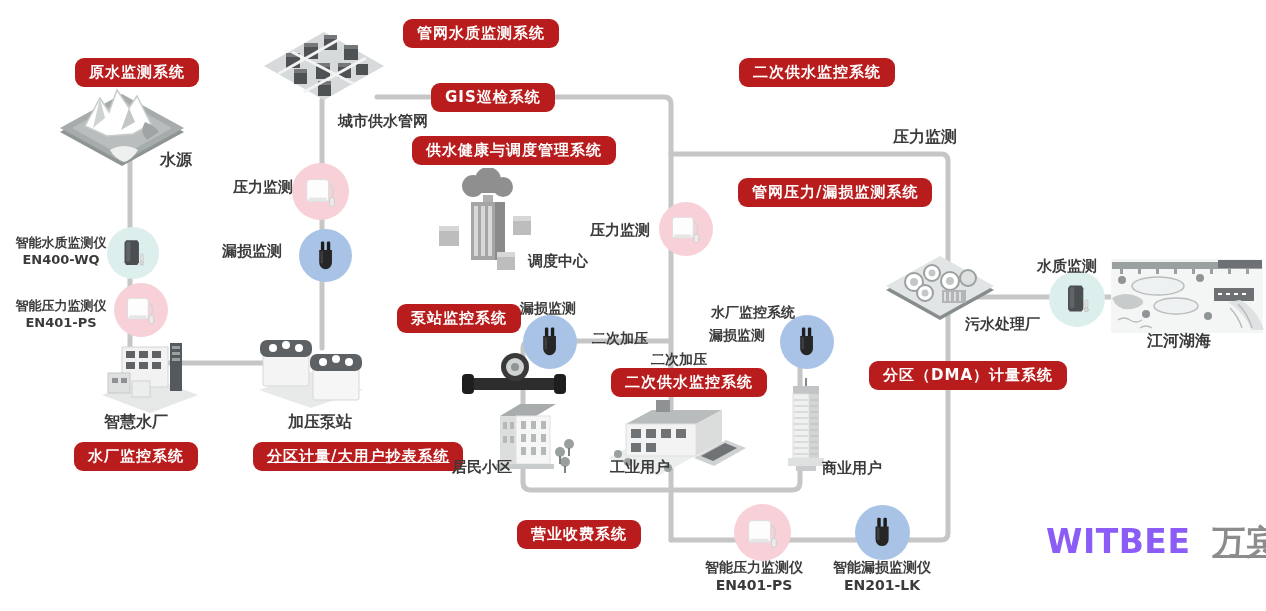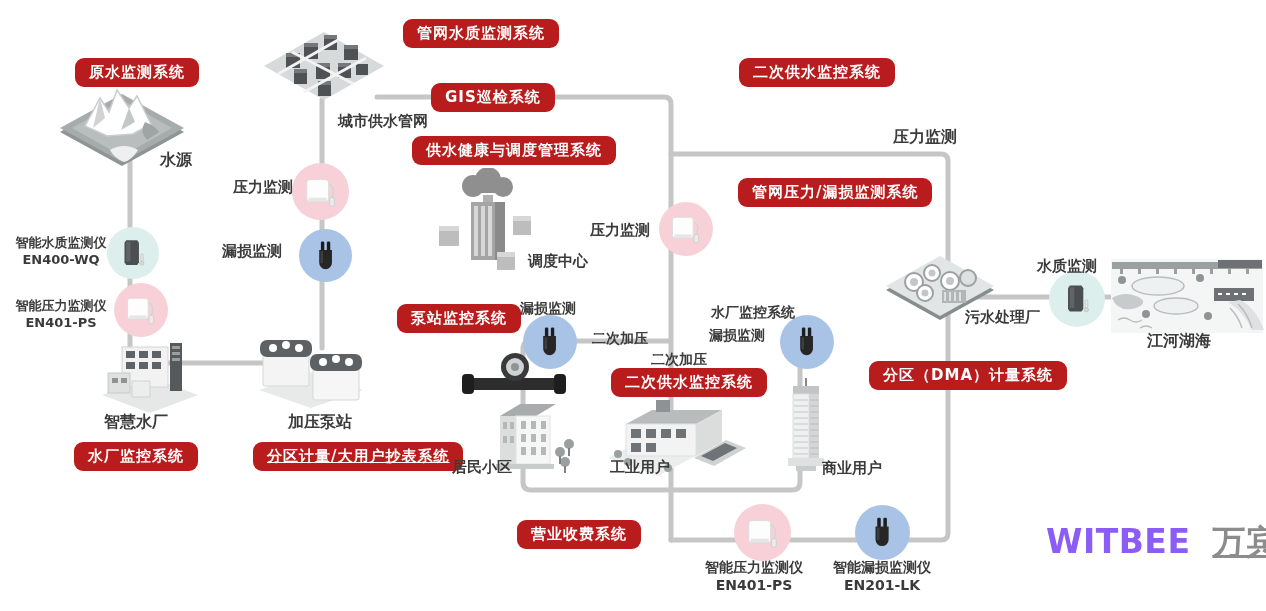--- a/index.html
+++ b/index.html
@@ -428,21 +428,21 @@
   <div class="lbl big" style="left:104px;top:412px;">智慧水厂</div>
   <div class="lbl big" style="left:288px;top:412px;">加压泵站</div>
   <div class="lbl" style="left:520px;top:300px;font-size:14px;">漏损监测</div>
   <div class="lbl" style="left:592px;top:330px;font-size:14px;">二次加压</div>
   <div class="lbl" style="left:651px;top:351px;font-size:14px;">二次加压</div>
   <div class="lbl" style="left:711px;top:304px;font-size:14px;">水厂监控系统</div>
   <div class="lbl" style="left:709px;top:327px;font-size:14px;">漏损监测</div>
   <div class="lbl" style="left:452px;top:458px;">居民小区</div>
   <div class="lbl" style="left:610px;top:458px;">工业用户</div>
   <div class="lbl" style="left:822px;top:459px;">商业用户</div>
-  <div class="lbl" style="left:965px;top:308px;">污水处理厂</div>
+  <div class="lbl" style="left:965px;top:315px;">污水处理厂</div>
   <div class="lbl" style="left:1037px;top:257px;">水质监测</div>
   <div class="lbl big" style="left:1147px;top:331px;">江河湖海</div>
 
   <div class="devlbl" style="left:2px;top:234px;width:118px;">
     <div>智能水质监测仪</div>
     <div>EN400-WQ</div>
   </div>
   <div class="devlbl" style="left:2px;top:297px;width:118px;">
     <div>智能压力监测仪</div>
     <div>EN401-PS</div>

